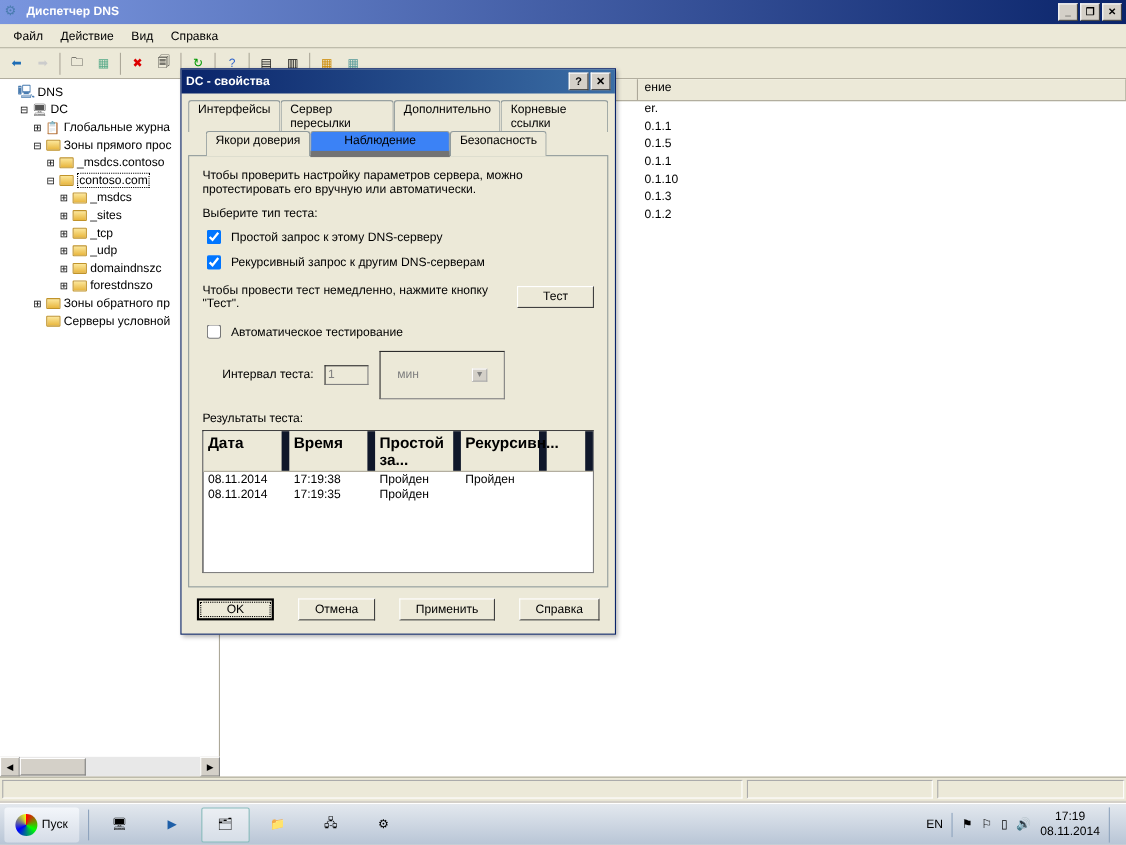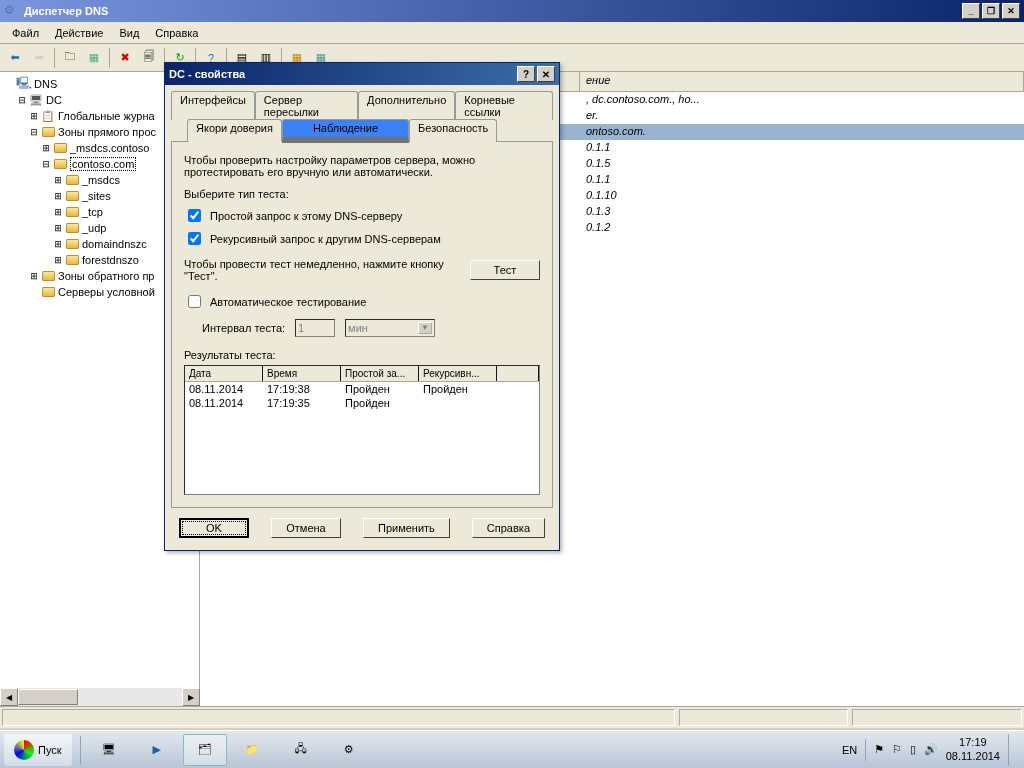--- a/index.html
+++ b/index.html
@@ -24,21 +24,21 @@
 
 .content { display: flex; height: 636px; background: #fff; }
 .tree { width: 200px; background: #fff; border-right: 1px solid #aca899; padding: 4px; overflow: hidden; }
 .tree-item { display: flex; align-items: center; height: 16px; white-space: nowrap; }
 .tree-item .exp { width: 12px; text-align: center; color: #000; font-size: 9px; }
 .tree-item .ico { width: 16px; height: 14px; margin-right: 2px; display: inline-flex; align-items: center; justify-content: center; }
 .folder-ico { background: linear-gradient(#fce79a, #e8b63e); border: 1px solid #c0932a; width: 13px; height: 10px; border-radius: 1px; }
 .dns-ico { color: #4a7cb0; font-size: 12px; }
 .srv-ico { color: #555; font-size: 11px; }
 
-.listarea { flex: 1; background: #fff; position: relative; font-style: italic; }
+.listarea { flex: 1; background: #fff; position: relative; }
 .list-header { background: #ece9d8; height: 20px; display: flex; border-bottom: 1px solid #aca899; }
 .list-header .col { padding: 2px 6px; border-right: 1px solid #aca899; }
 .list-row { display: flex; height: 16px; }
 .list-row .col { padding: 1px 6px; overflow: hidden; white-space: nowrap; }
 .list-row.sel { background: #99b4d1; }
 
 
 .hscroll { position: absolute; bottom: 0; left: 0; width: 200px; height: 18px; background: #e8e8e8; display: flex; }
 .hscroll .arr { width: 18px; height: 18px; background: #d4d0c8; border: 1px solid #fff; border-right-color: #808080; border-bottom-color: #808080; display: flex; align-items: center; justify-content: center; font-size: 8px; }
 .hscroll .track { flex: 1; }
@@ -71,28 +71,28 @@
 .tab-content { border: 1px solid #919b9c; background: #ece9d8; padding: 12px; min-height: 360px; }
 
 .chk { display: flex; align-items: center; gap: 6px; margin: 4px 0; }
 .chk input { width: 13px; height: 13px; }
 
 .btn3d { background: #ece9d8; border: 1px solid #404040; border-top-color: #fff; border-left-color: #fff; padding: 3px 14px; min-width: 70px; }
 .btn3d.focus { border: 2px solid #000; padding: 2px 13px; outline: 1px dotted #000; outline-offset: -4px; }
 
 .results { border: 1px inset #808080; background: #fff; height: 130px; margin-top: 4px; }
 .results-head { display: flex; background: #ece9d8; border-bottom: 1px solid #aca899; }
-.results-head .rc { padding: 2px 4px; border-right: 1px solid #0f172a; font-size: 10px; }
+.results-head .rc { padding: 2px 4px; border-right: 7px solid #0f172a; font-size: 14px; font-weight: bold; }
 .results-row { display: flex; }
 .results-row .rc { padding: 1px 4px; font-size: 11px; }
 
 .dlg-buttons { display: flex; justify-content: center; gap: 22px; padding: 10px 0 6px; }
 
 .disabled-input { background: #ece9d8; border: 1px inset #808080; padding: 2px; color: #808080; width: 40px; }
-.disabled-combo { background: #ece9d8; border: 1px inset #808080; padding: 2px; color: #808080; width: 90px; display: flex; }
+.disabled-combo { background: #ece9d8; border: 1px inset #808080; padding: 15px; color: #808080; width: 114px; display: flex; }
 .disabled-combo .dd { margin-left: auto; background: #d4d0c8; width: 14px; text-align: center; border: 1px outset #fff; font-size: 8px; }
 </style>
 </head>
 <body>
 
 <div class="titlebar">
   <span class="icon dns-ico">⚙</span>
   <span class="title">Диспетчер DNS</span>
   <div class="btns">
     <div class="btn">_</div>
@@ -224,29 +224,21 @@
         <span>Серверы условной</span>
       </div>
   </div>
   <div class="listarea">
     <div class="list-header">
       <div class="col" style="width:380px"></div>
       <div class="col" style="flex:1"><span>ение</span></div>
     </div>
     <div class="list-row">
         <div class="col" style="width:380px"></div>
-        <div class="col">, dc.contoso.com., ho...</div>
-      </div>
-    <div class="list-row">
-        <div class="col" style="width:380px"></div>
         <div class="col">er.</div>
-      </div>
-    <div class="list-row sel">
-        <div class="col" style="width:380px"></div>
-        <div class="col">ontoso.com.</div>
       </div>
     <div class="list-row">
         <div class="col" style="width:380px"></div>
         <div class="col">0.1.1</div>
       </div>
     <div class="list-row">
         <div class="col" style="width:380px"></div>
         <div class="col">0.1.5</div>
       </div>
     <div class="list-row">

